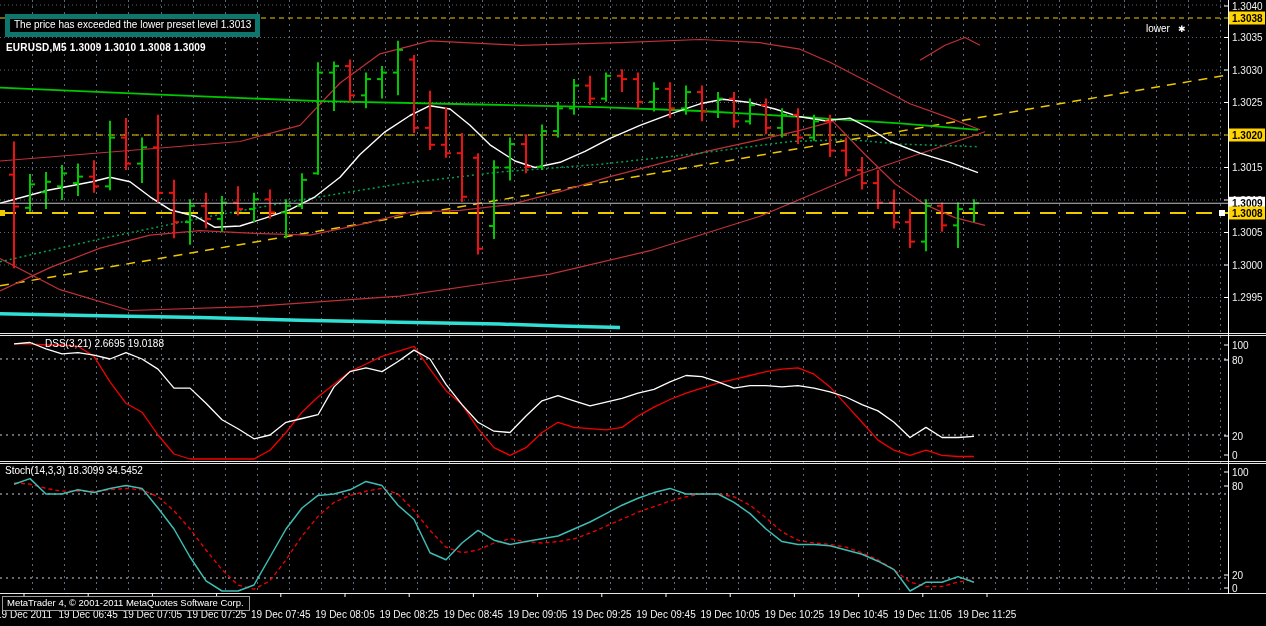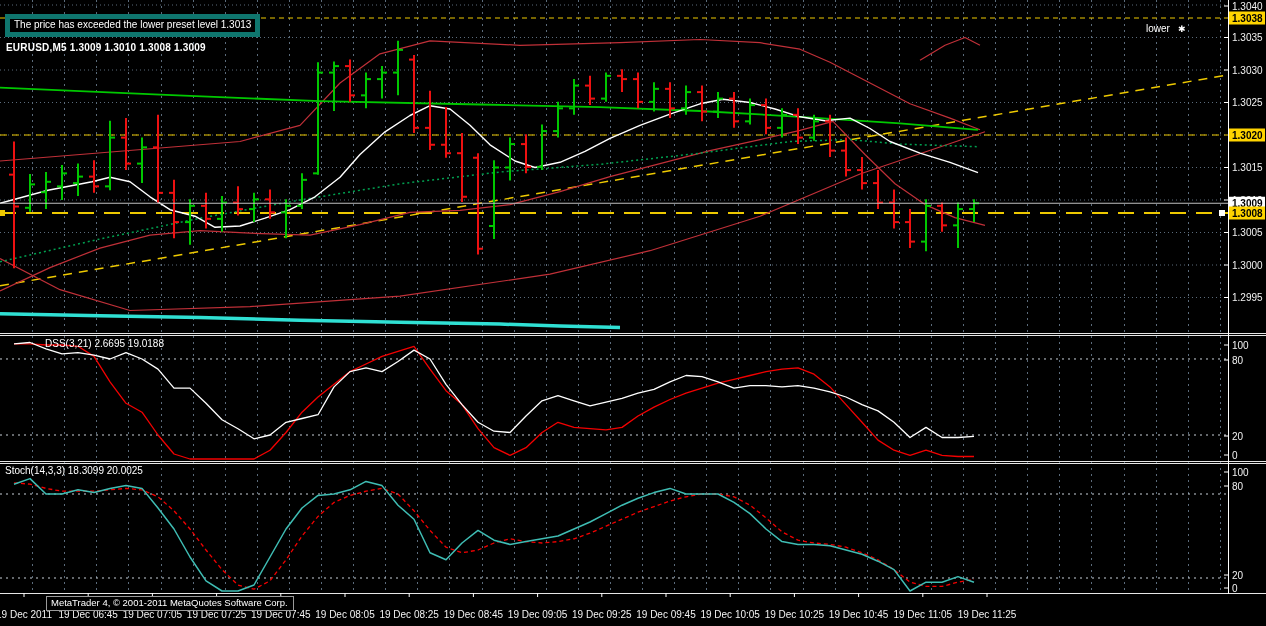--- a/index.html
+++ b/index.html
@@ -5,21 +5,21 @@
   html,body{margin:0;padding:0;background:#000;}
   body{width:1266px;height:626px;position:relative;overflow:hidden;
        font-family:"Liberation Sans",sans-serif;}
   #frame{position:absolute;inset:0;border:1px solid #7a7a7a;box-sizing:border-box;}
   svg{position:absolute;left:0;top:0;}
   .ovl{position:absolute;color:#fff;font-size:10px;line-height:12px;white-space:nowrap;z-index:5;}
   #title-line{left:6px;top:2px;font-weight:bold;letter-spacing:.2px;margin-top:40px;}
   #alert-box{left:5px;top:14px;border:5px solid #0f766e;padding:0 4px 1px 4px;background:#000;}
   #object-label{left:1146px;top:23px;}
   #object-label .star{margin-left:8px;font-size:9px;}
-  #copyright-box{left:2px;top:596px;border:1px solid #9a9a9a;padding:0 5px 1px 4px;font-size:9.5px;background:#000;margin-left:44px;}
+  #copyright-box{left:2px;top:596px;border:1px solid #9a9a9a;padding:0 5px 1px 4px;font-size:9.5px;background:#000;}
   #dss-label{left:5px;top:338px;font-size:10px;padding-left:40px;}
   #stoch-label{left:5px;top:465px;font-size:10px;}
 </style>
 </head>
 <body>
 
 <div id="frame"></div>
 
 <svg id="chart-svg" width="1266" height="626">
     <rect x="0" y="0" width="1266" height="626" fill="#000000"></rect>
@@ -478,14 +478,14 @@
     <line x1="922.8000000000001" y1="593" x2="922.8000000000001" y2="597" stroke="#ffffff" stroke-width="1"></line>
     <text x="922.8000000000001" y="618" fill="#f2f2f2" font-size="10" text-anchor="middle" font-family="Liberation Sans, sans-serif">19 Dec 11:05</text>
     <line x1="987" y1="593" x2="987" y2="597" stroke="#ffffff" stroke-width="1"></line>
     <text x="987" y="618" fill="#f2f2f2" font-size="10" text-anchor="middle" font-family="Liberation Sans, sans-serif">19 Dec 11:25</text>
   </svg>
 
 <div class="ovl" id="title-line">EURUSD,M5  1.3009 1.3010 1.3008 1.3009</div>
 <div class="ovl" id="alert-box">The price has exceeded the lower preset level 1.3013</div>
 <div class="ovl" id="object-label"><span>lower</span><span class="star">✱</span></div>
 <div class="ovl" id="dss-label">DSS(3,21) 2.6695 19.0188</div>
-<div class="ovl" id="stoch-label">Stoch(14,3,3) 18.3099 20.0025</div>
+<div class="ovl" id="stoch-label">Stoch(14,3,3) 18.3099 34.5452</div>
 <div class="ovl" id="copyright-box">MetaTrader 4, © 2001-2011 MetaQuotes Software Corp.</div>
 
 </body></html>

